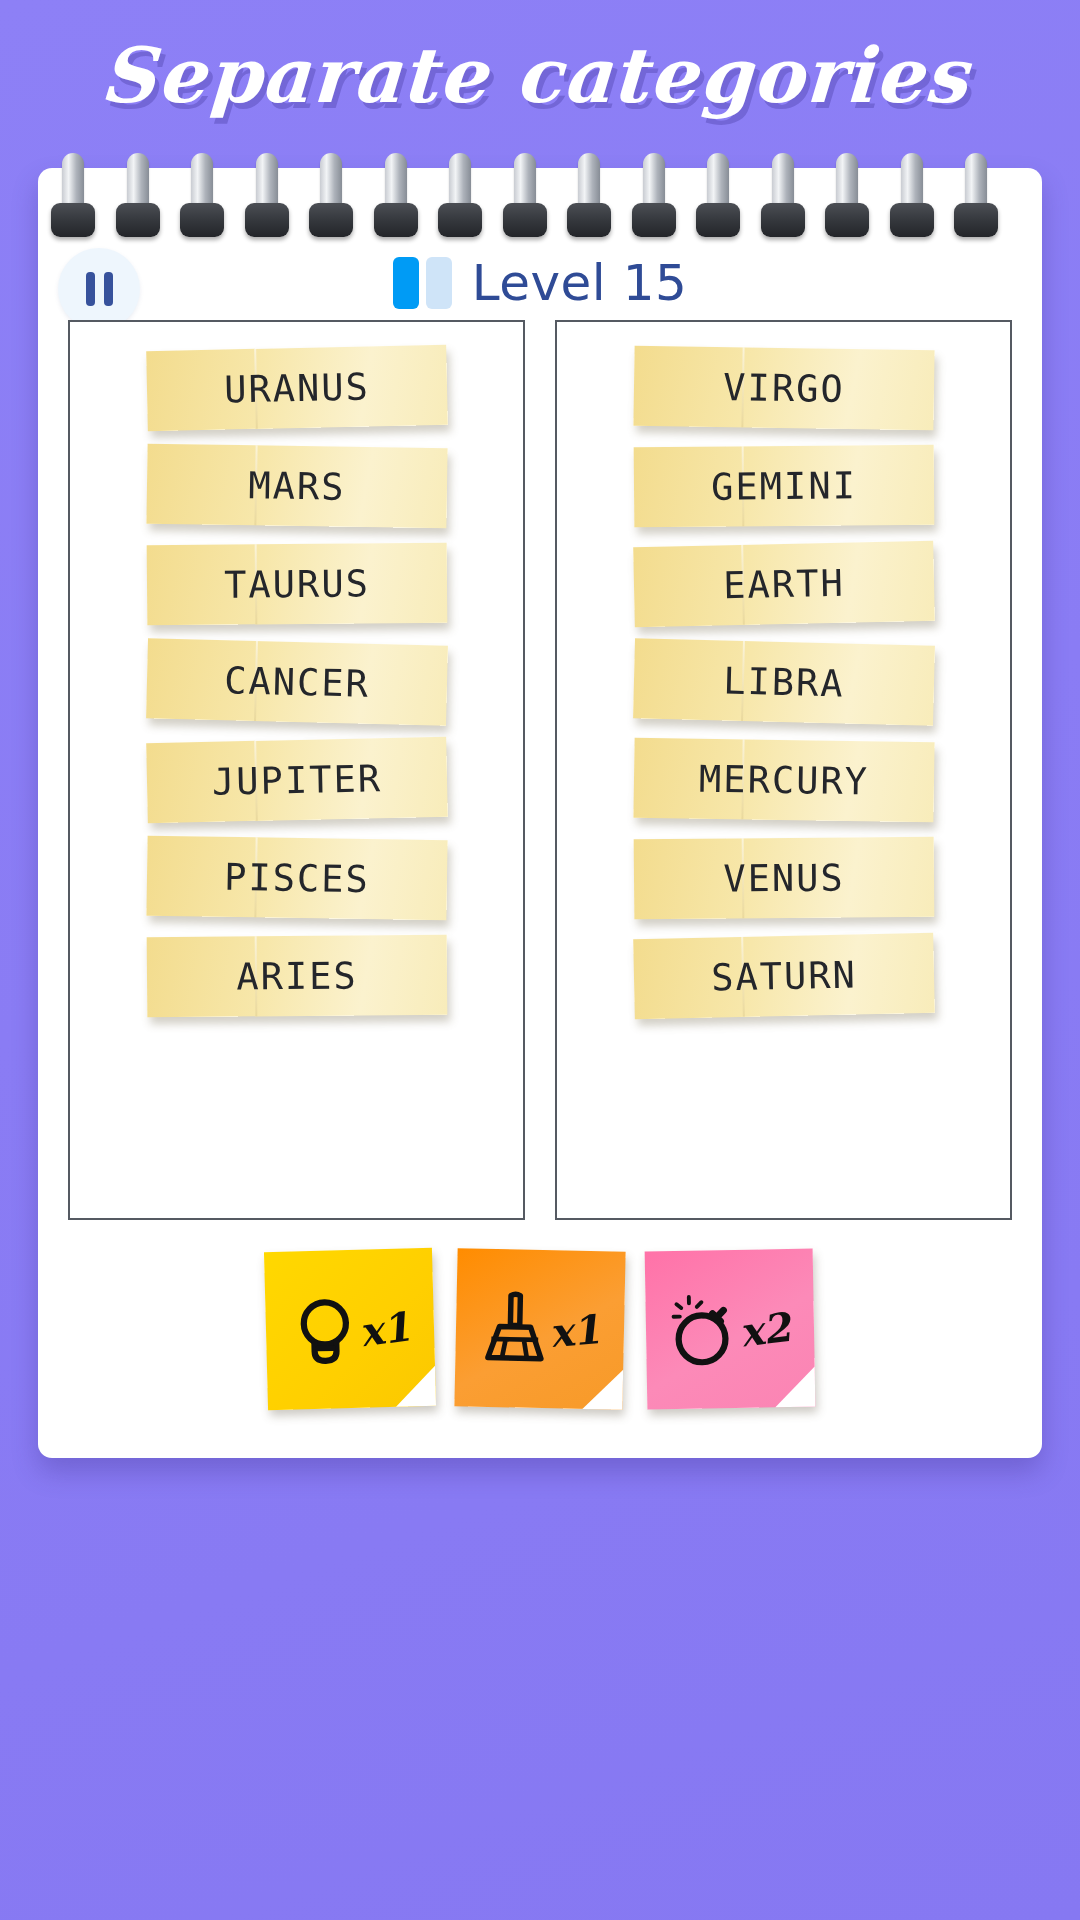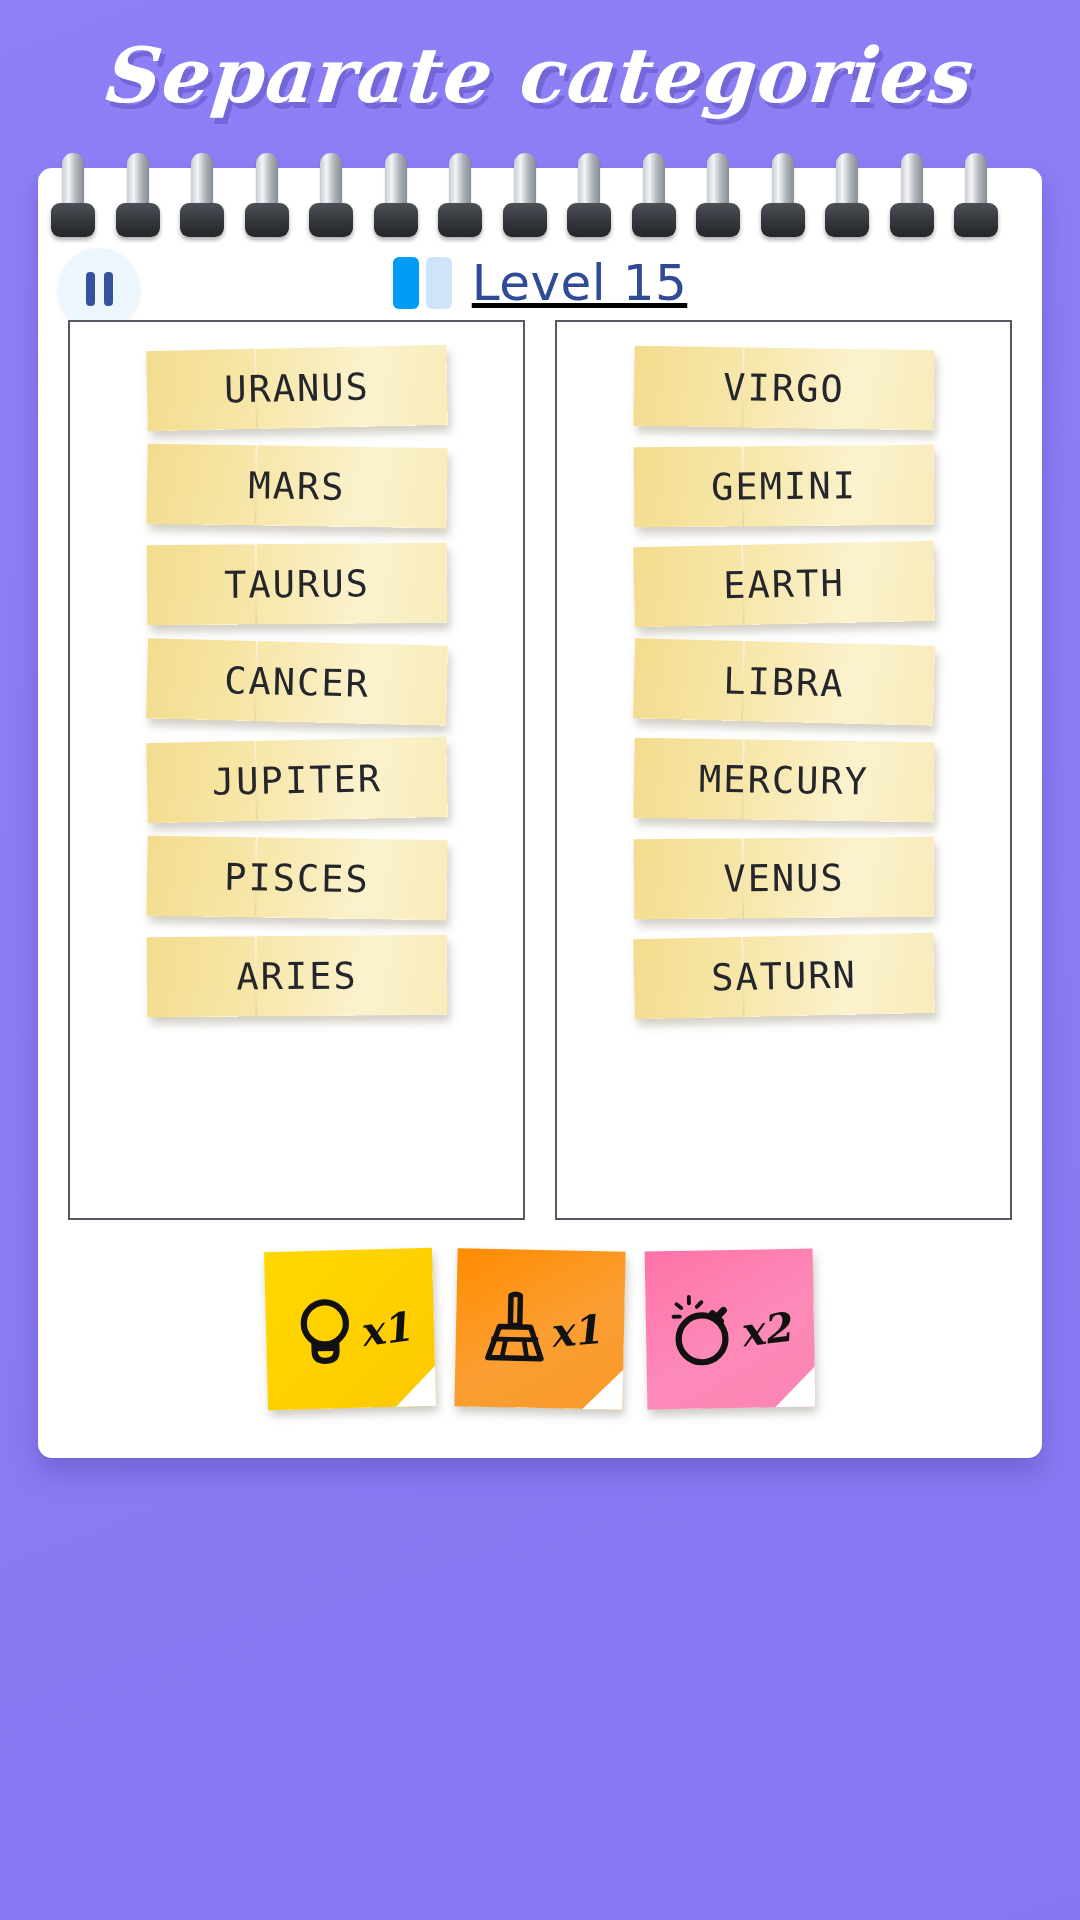--- a/index.html
+++ b/index.html
@@ -67,21 +67,21 @@
     width:82px; height:82px; border-radius:50%;
     background:#eef6fd;
     display:flex; align-items:center; justify-content:center; gap:9px;
     cursor:pointer;
     box-shadow:0 2px 4px rgba(90,110,160,.12);
   }
   .pause-bar{ width:9px; height:34px; border-radius:4px; background:#37529c; }
 
   .level-group{
     position:absolute; left:0; top:6px; width:1004px;
-    display:flex; align-items:center; justify-content:center; gap:20px;text-decoration:underline;
+    display:flex; align-items:center; justify-content:center; gap:20px;
   }
   .prog{ display:flex; gap:7px; }
   .prog i{ display:block; width:26px; height:52px; border-radius:6px; background:#cfe4f8; }
   .prog i.on{ background:#009bf5; }
   .level-text{
     font-size:50px; color:#2f4b96; letter-spacing:.5px;
     font-family:"DejaVu Sans", sans-serif;
   }
 
   

